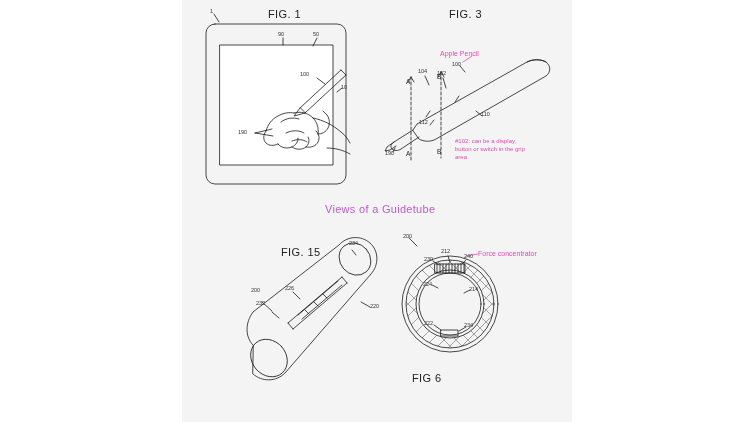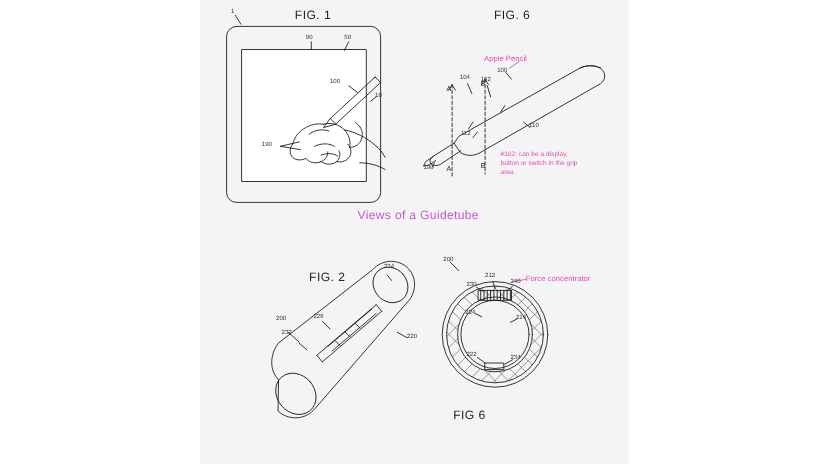--- a/index.html
+++ b/index.html
@@ -209,39 +209,39 @@
   </svg>
 
   <div class="lbl fig-title" style="left:268px; top:8px;">FIG. 1</div>
   <div class="lbl ref" style="left:210px; top:8px;">1</div>
   <div class="lbl ref" style="left:278px; top:31px;">90</div>
   <div class="lbl ref" style="left:313px; top:31px;">50</div>
   <div class="lbl ref" style="left:300px; top:71px;">100</div>
   <div class="lbl ref" style="left:341px; top:84px;">10</div>
   <div class="lbl ref" style="left:238px; top:129px;">190</div>
 
-  <div class="lbl fig-title" style="left:449px; top:8px;">FIG. 6</div>
+  <div class="lbl fig-title" style="left:449px; top:8px;">FIG. 3</div>
   <div class="lbl pink" style="left:440px; top:50px; font-size:7px;">Apple Pencil</div>
   <div class="lbl ref" style="left:452px; top:61px;">100</div>
   <div class="lbl ref" style="left:418px; top:68px;">104</div>
   <div class="lbl ref" style="left:437px; top:70px;">102</div>
   <div class="lbl ref" style="left:481px; top:111px;">110</div>
   <div class="lbl ref" style="left:419px; top:119px;">112</div>
   <div class="lbl ref" style="left:385px; top:150px;">190</div>
   <div class="lbl anno-small" style="left:406px; top:78px;">A</div>
   <div class="lbl anno-small" style="left:437px; top:73px;">B</div>
   <div class="lbl anno-small" style="left:406px; top:150px;">A</div>
   <div class="lbl anno-small" style="left:437px; top:148px;">B</div>
   <div class="lbl pink-note" style="left:455px; top:137px; width:100px;">#102: can be a display,
 button or switch in the grip
 area</div>
 
-  <div class="lbl section-title" style="left:325px; top:190px;">Views of a Guidetube</div>
-
-  <div class="lbl fig-title" style="left:281px; top:246px;">FIG. 2</div>
+  <div class="lbl section-title" style="left:325px; top:203px;">Views of a Guidetube</div>
+
+  <div class="lbl fig-title" style="left:281px; top:246px;">FIG. 15</div>
   <div class="lbl ref" style="left:349px; top:240px;">234</div>
   <div class="lbl ref" style="left:285px; top:285px;">226</div>
   <div class="lbl ref" style="left:251px; top:287px;">200</div>
   <div class="lbl ref" style="left:256px; top:300px;">232</div>
   <div class="lbl ref" style="left:370px; top:303px;">220</div>
 
   <div class="lbl fig-title" style="left:412px; top:372px;">FIG 6</div>
   <div class="lbl pink" style="left:478px; top:250px; font-size:7px;">Force concentrator</div>
   <div class="lbl ref" style="left:403px; top:233px;">200</div>
   <div class="lbl ref" style="left:441px; top:248px;">212</div>

